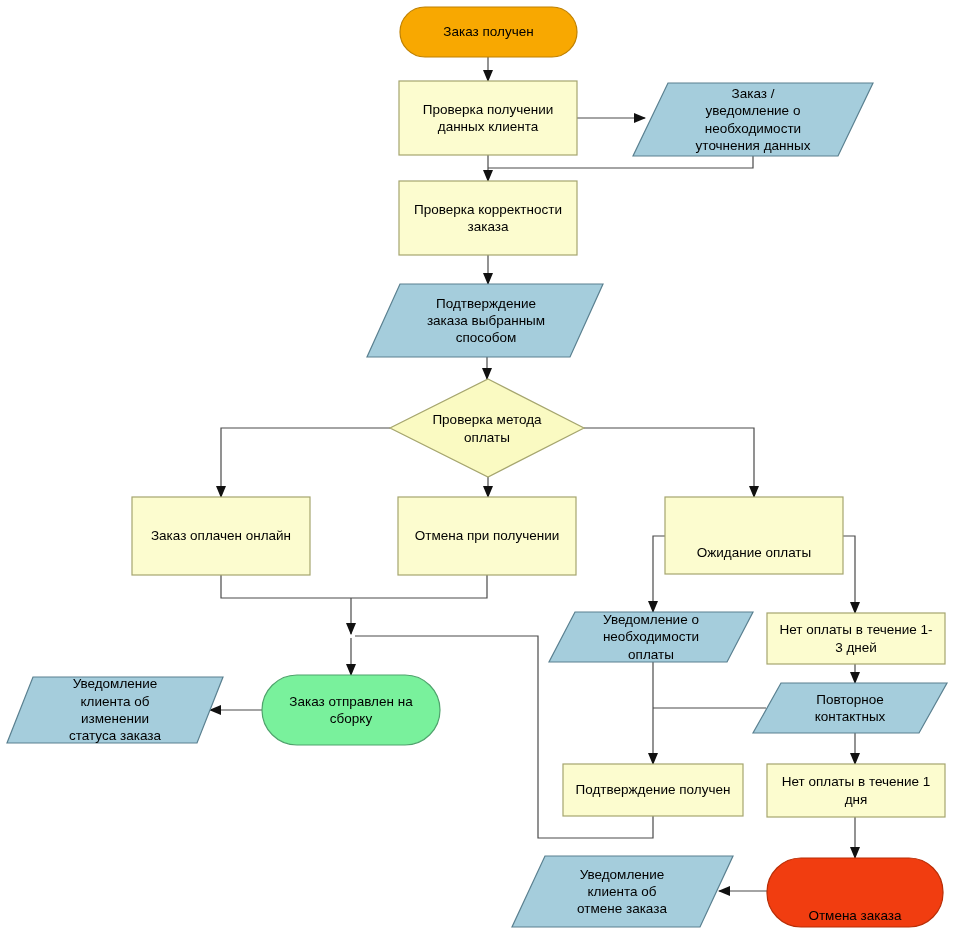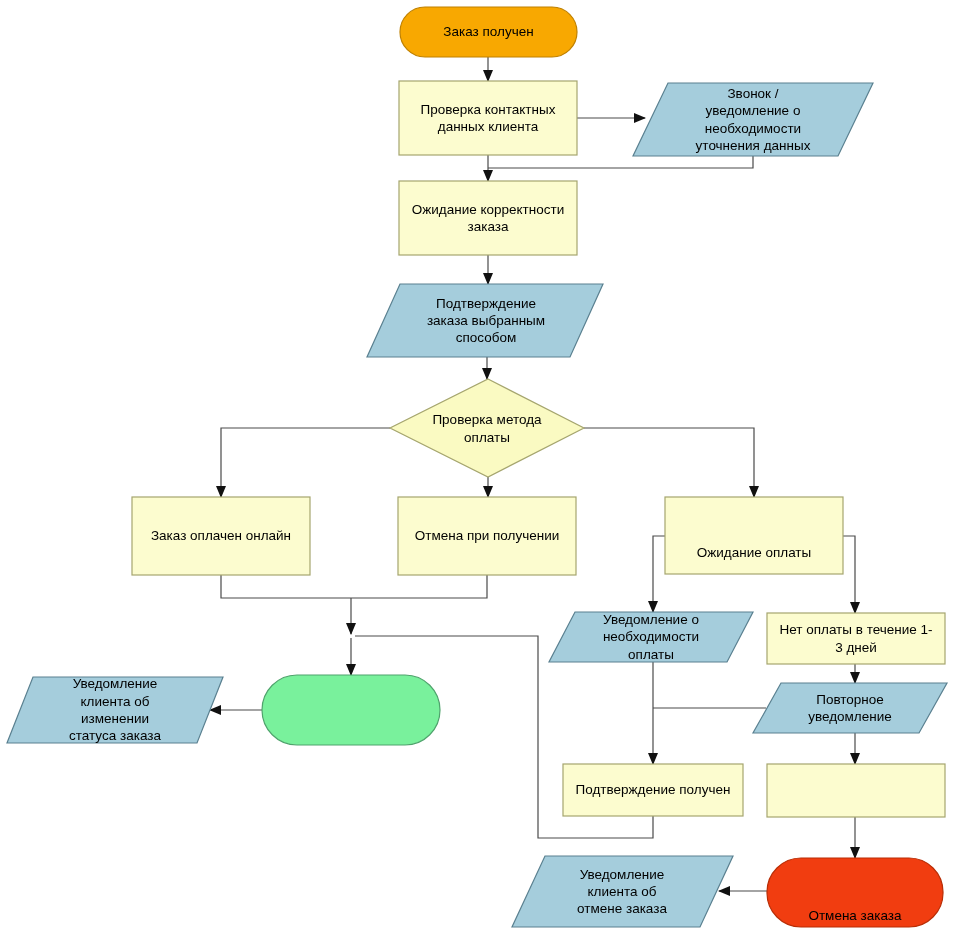--- a/index.html
+++ b/index.html
@@ -69,46 +69,50 @@
       <rect class="shape" x="262" y="675" width="178" height="70" rx="35" ry="35" fill="#79F19C" stroke="#4FA36C"></rect>
       <polygon class="shape" points="781,683 947,683 919,733 753,733" fill="#A5CDDC" stroke="#5A8090"></polygon>
       <rect class="shape" x="563" y="764" width="180" height="52" fill="#FCFCCF" stroke="#A5A56E"></rect>
       <rect class="shape" x="767" y="764" width="178" height="53" fill="#FCFCCF" stroke="#A5A56E"></rect>
       <polygon class="shape" points="545,856 733,856 700,927 512,927" fill="#A5CDDC" stroke="#5A8090"></polygon>
       <rect class="shape" x="767" y="858" width="176" height="69" rx="34" ry="34" fill="#F13D10" stroke="#B92D05"></rect>
     </g>
   </svg>
 
   <div class="lbl" style="left:400px;top:7px;width:177px;height:50px">Заказ получен</div>
-  <div class="lbl" style="left:399px;top:81px;width:178px;height:74px">Проверка контактных
+  <div class="lbl" style="left:399px;top:81px;width:178px;height:74px">Проверка получении
 данных клиента</div>
-  <div class="lbl" style="left:641px;top:83px;width:224px;height:73px">Звонок /
+  <div class="lbl" style="left:641px;top:83px;width:224px;height:73px">Заказ /
 уведомление о
 необходимости
 уточнения данных</div>
-  <div class="lbl" style="left:399px;top:181px;width:178px;height:74px">Ожидание корректности
+  <div class="lbl" style="left:399px;top:181px;width:178px;height:74px">Проверка корректности
 заказа</div>
   <div class="lbl" style="left:378px;top:284px;width:216px;height:73px">Подтверждение
 заказа выбранным
 способом</div>
   <div class="lbl" style="left:407px;top:381px;width:160px;height:95px">Проверка метода
 оплаты</div>
   <div class="lbl" style="left:132px;top:497px;width:178px;height:78px">Заказ оплачен онлайн</div>
   <div class="lbl" style="left:398px;top:497px;width:178px;height:78px">Отмена при получении</div>
   <div class="lbl" style="left:665px;top:514px;width:178px;height:77px">Ожидание оплаты</div>
   <div class="lbl" style="left:561px;top:612px;width:180px;height:50px">Уведомление о
 необходимости
 оплаты</div>
   <div class="lbl" style="left:767px;top:613px;width:178px;height:51px">Нет оплаты в течение 1-
 3 дней</div>
   <div class="lbl" style="left:25px;top:677px;width:180px;height:66px">Уведомление
 клиента об
 изменении
 статуса заказа</div>
+  <div class="lbl" style="left:262px;top:675px;width:178px;height:70px">Заказ отправлен на
+сборку</div>
   <div class="lbl" style="left:754px;top:683px;width:192px;height:50px">Повторное
-уведомление</div>
+контактных</div>
   <div class="lbl" style="left:563px;top:764px;width:180px;height:52px">Подтверждение получен</div>
+  <div class="lbl" style="left:767px;top:764px;width:178px;height:53px">Нет оплаты в течение 1
+дня</div>
   <div class="lbl" style="left:528px;top:856px;width:188px;height:71px">Уведомление
 клиента об
 отмене заказа</div>
   <div class="lbl" style="left:767px;top:881px;width:176px;height:69px">Отмена заказа</div>
 
 </div>
 
 </body></html>

